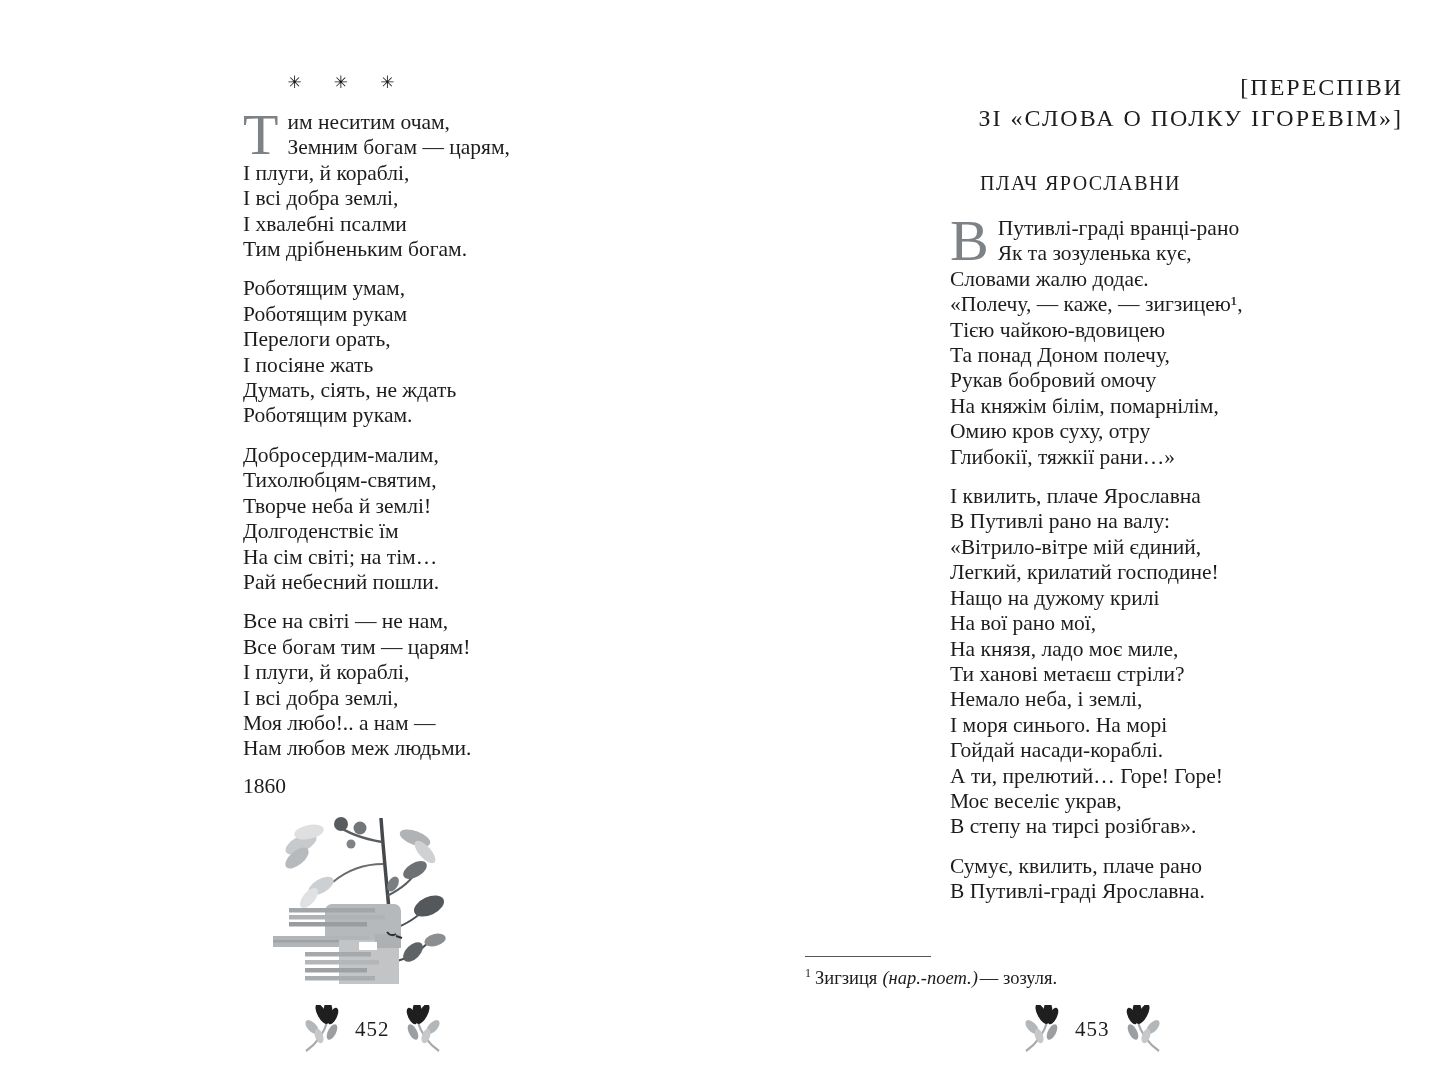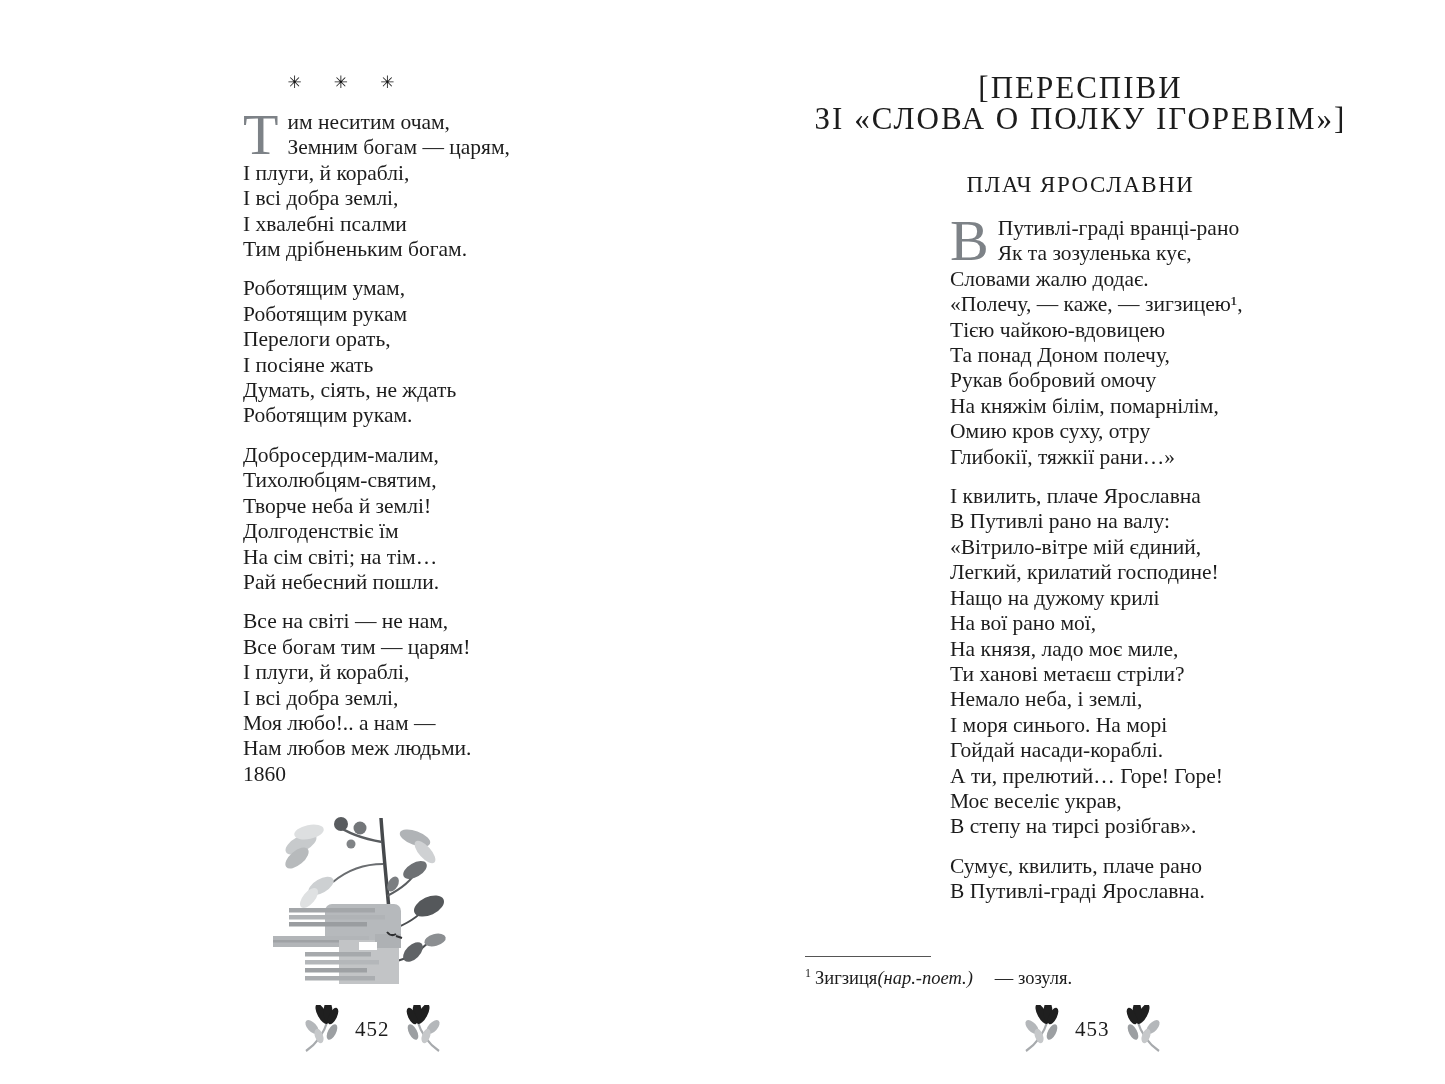--- a/index.html
+++ b/index.html
@@ -22,38 +22,38 @@
     line-height:46px;
     color:#7d8287;
     margin:2px 9px 0 0;
   }
   
   .asterisks{
     position:absolute;left:243px;top:72px;width:210px;
     text-align:center;font-size:17px;letter-spacing:14px;color:#111;
   }
   .left-poem{left:243px;top:110px;width:300px;}
-  .year-line{margin-top:0;}
+  .year-line{margin-top:12px;}
   .illustration{position:absolute;left:263px;top:812px;}
   
   .section-title{
     position:absolute;left:758px;top:72px;width:645px;
-    text-align:center;font-size:31px;line-height:31px;letter-spacing:2px;
+    text-align:right;font-size:24px;line-height:31px;letter-spacing:2px;
   }
   .poem-title{
     position:absolute;left:758px;top:172px;width:645px;
-    text-align:center;font-size:23px;letter-spacing:1.5px;
+    text-align:center;font-size:20px;letter-spacing:1.5px;
   }
   .right-poem{left:950px;top:216px;width:330px;}
   
   .footnote{position:absolute;left:805px;top:956px;width:560px;font-size:18.5px;}
   .fn-rule{width:126px;height:1px;background:#555;margin-bottom:9px;}
   .fn-text sup{font-size:12px;margin-right:4px;}
-  .fn-term{}
-  .fn-gloss{font-style:italic;margin-right:22px;}
+  .fn-term{margin-right:5px;}
+  .fn-gloss{font-style:italic;margin-right:2px;}
   
   .page-footer{
     position:absolute;top:1005px;
     display:flex;align-items:center;gap:13px;
     font-size:21px;
   }
   .footer-left{left:302px;align-items:center;}
   .footer-right{left:1022px;}
   .sprig{display:inline-block;width:40px;height:48px;}
   .sprig.mirrored{transform:scaleX(-1);}

